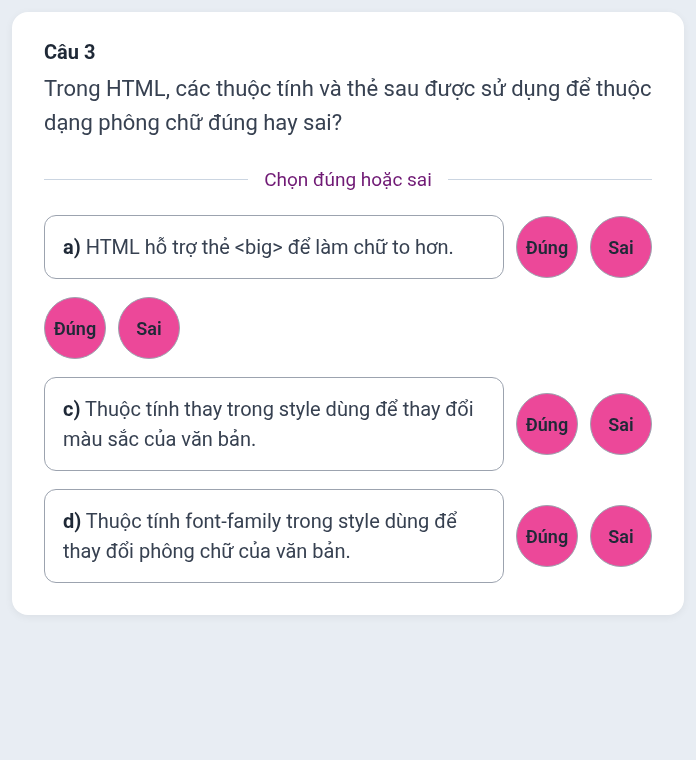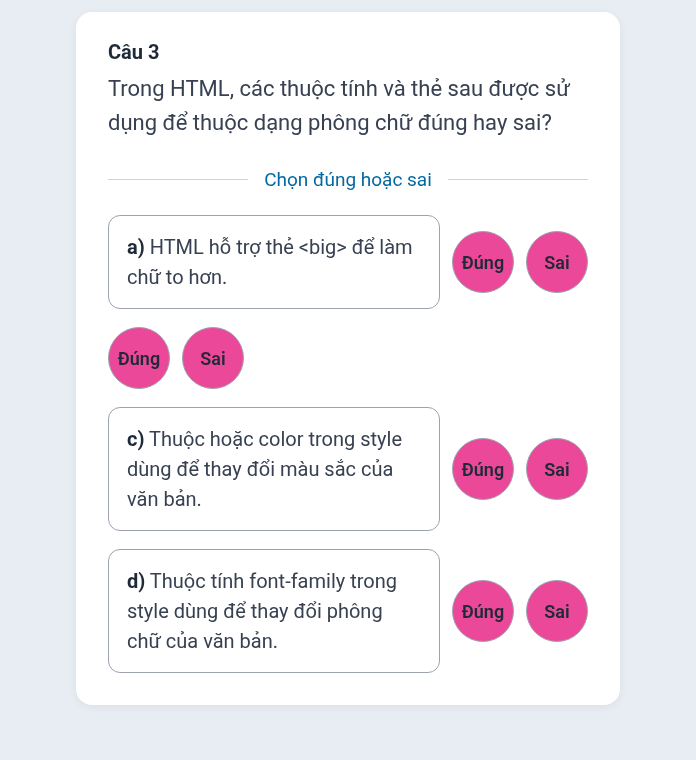--- a/index.html
+++ b/index.html
@@ -10,21 +10,21 @@
     body {
       background: #e8edf3;
       font-family: -apple-system, BlinkMacSystemFont, "Segoe UI", Roboto, Helvetica, Arial, sans-serif;
       display: flex;
       justify-content: center;
       padding: 12px;
     }
     .card {
       background: #ffffff;
       border-radius: 16px;
-      width: 544px;
+      width: 672px;
       padding: 28px 32px 32px 32px;
       box-shadow: 0 2px 8px rgba(0,0,0,0.06);
     }
     .question-title {
       font-size: 20px;
       font-weight: 700;
       color: #1f2937;
       margin-bottom: 8px;
     }
     .question-text {
@@ -39,21 +39,21 @@
       gap: 16px;
       margin-bottom: 24px;
     }
     .divider-line {
       flex: 1;
       height: 1px;
       background: #cbd5e1;
     }
     .divider-text {
       font-size: 19px;
-      color: #0369a1;
+      color: #701a75;
     }
     .option-row {
       display: flex;
       align-items: center;
       gap: 12px;
       margin-bottom: 18px;
     }
     .statement-box {
       flex: 1;
       border: 1.5px solid #9ca3af;
@@ -107,21 +107,21 @@
   </div>
 
   <div class="option-row">
     <div class="choice-btn">Đúng</div>
     <div class="choice-btn">Sai</div>
   </div>
 
   <div class="option-row">
     <div class="statement-box">
       <span class="label">c)</span>
-      <span>Thuộc hoặc color trong style dùng để thay đổi màu sắc của văn bản.</span>
+      <span>Thuộc tính thay trong style dùng để thay đổi màu sắc của văn bản.</span>
     </div>
     <div class="choice-btn">Đúng</div>
     <div class="choice-btn">Sai</div>
   </div>
 
   <div class="option-row" style="margin-bottom:0;">
     <div class="statement-box">
       <span class="label">d)</span>
       <span>Thuộc tính font-family trong style dùng để thay đổi phông chữ của văn bản.</span>
     </div>

